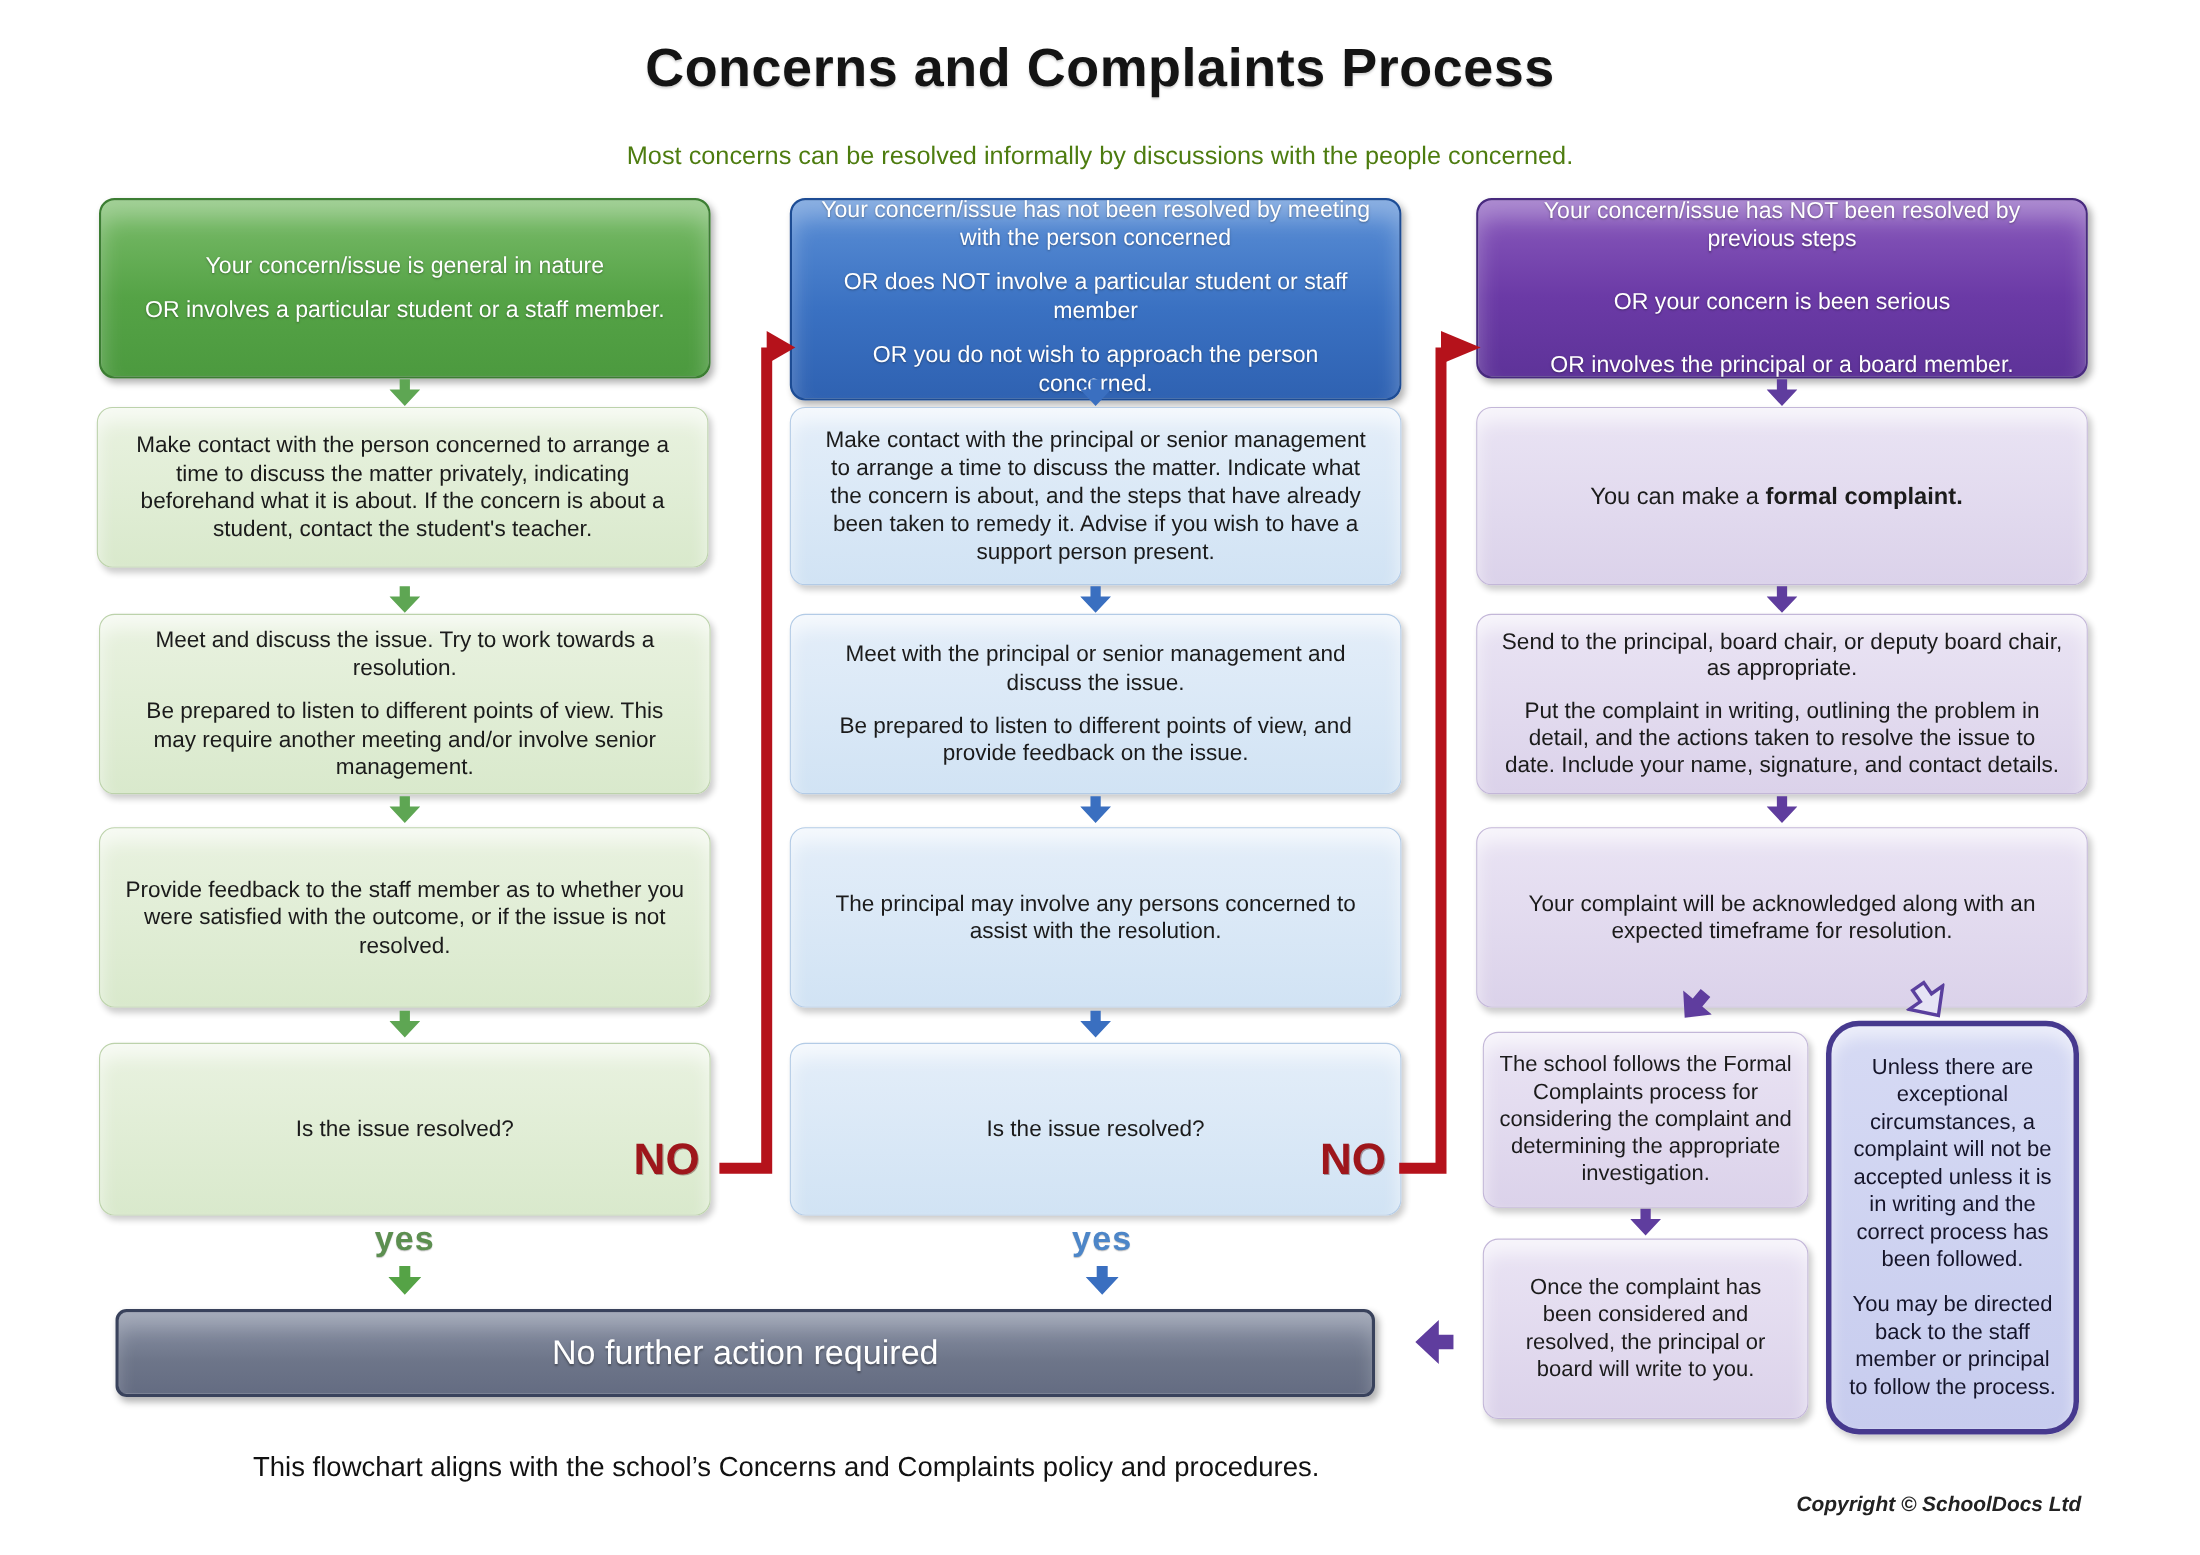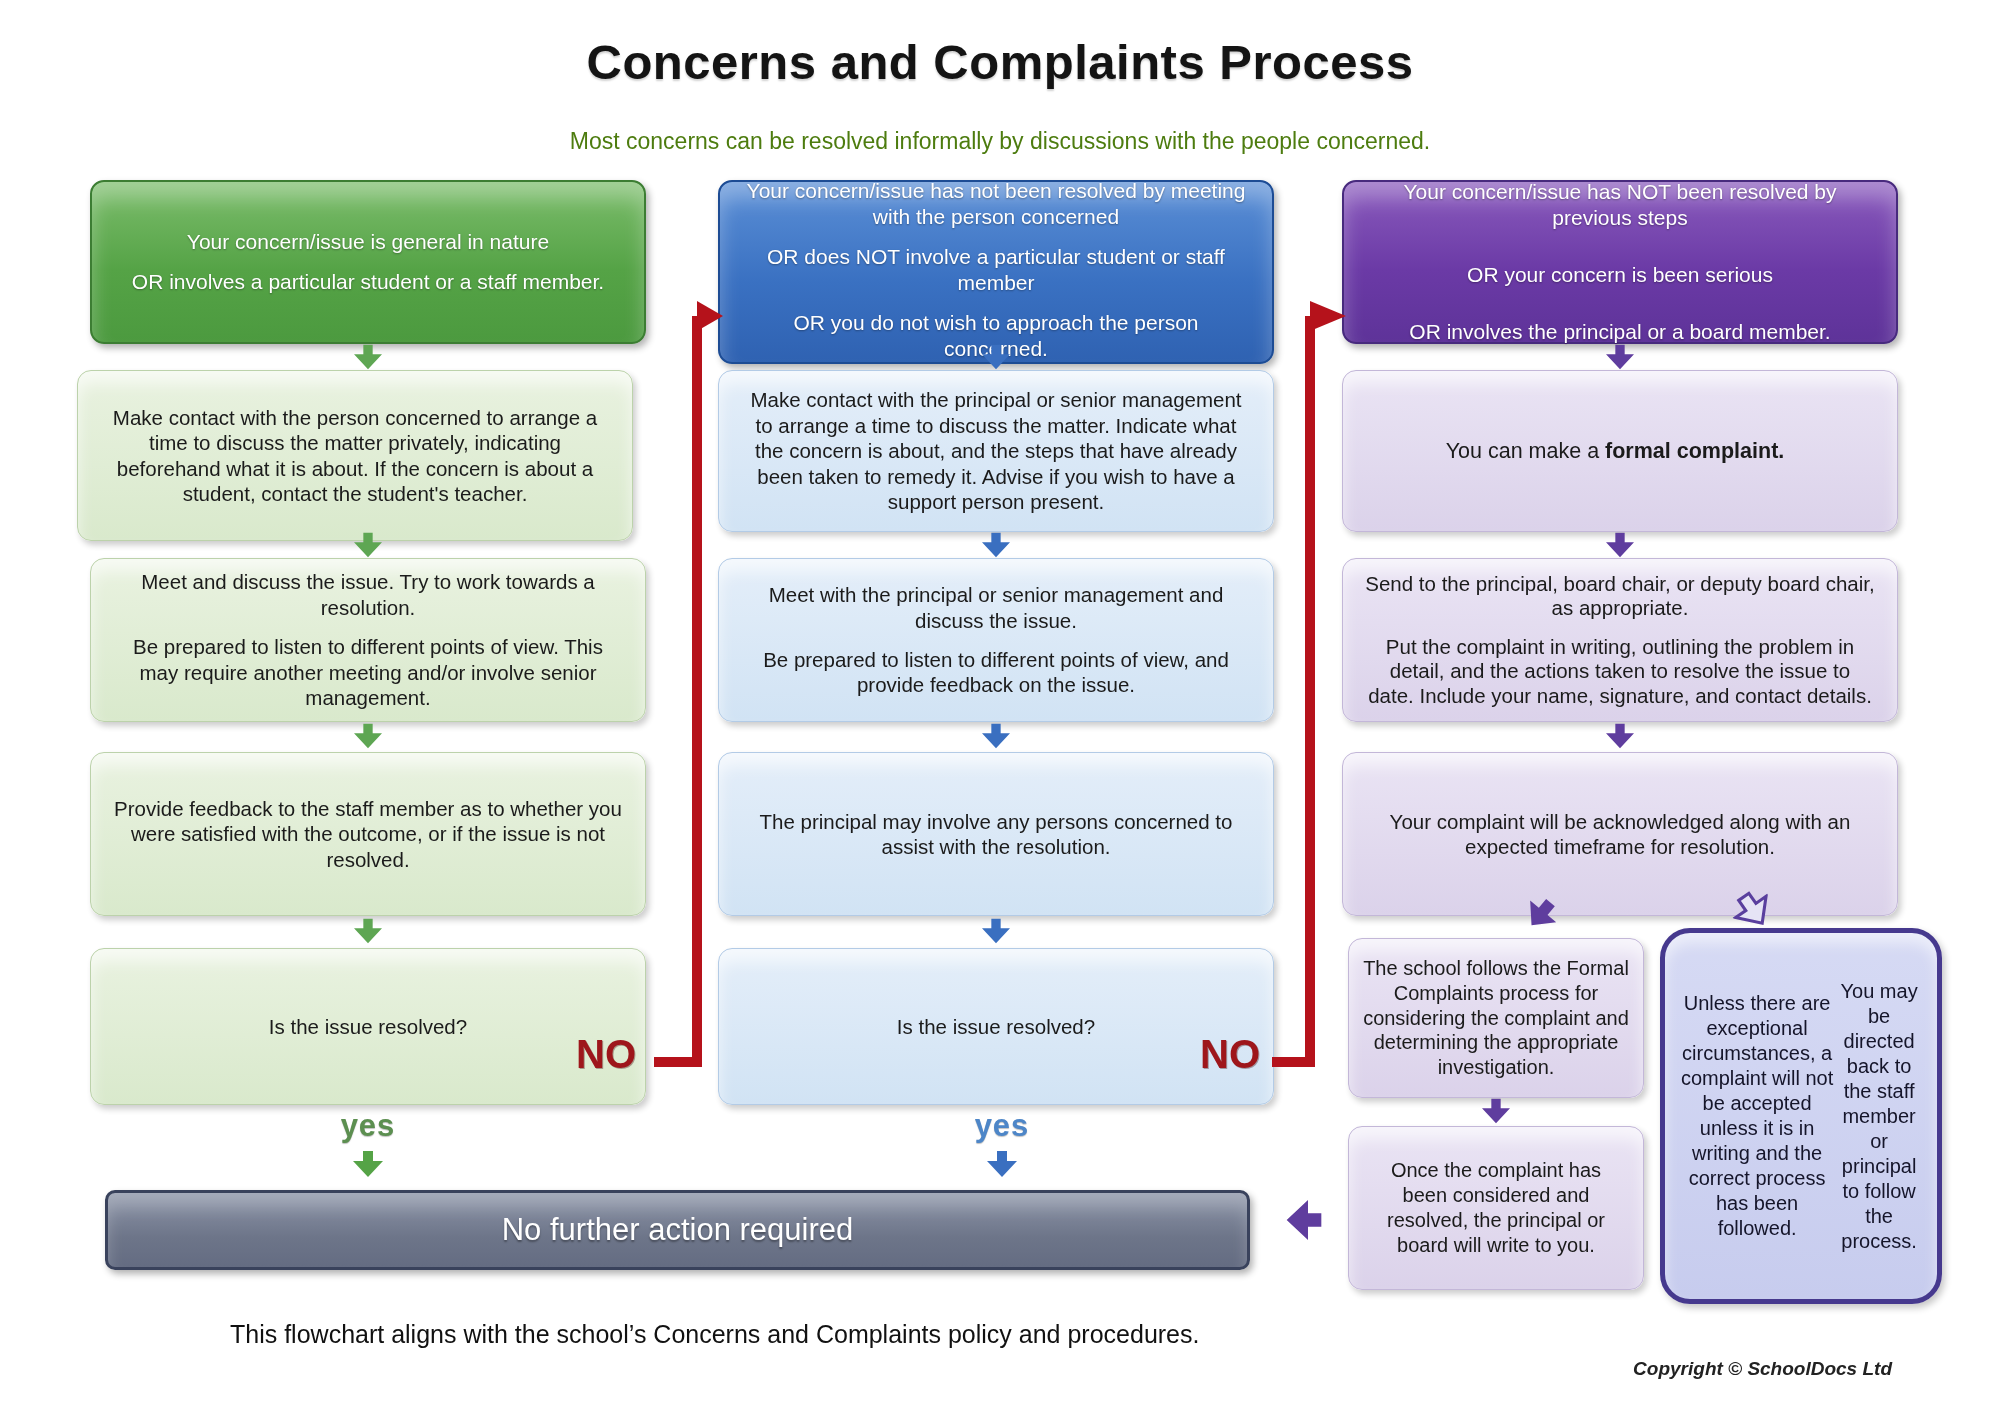--- a/index.html
+++ b/index.html
@@ -26,23 +26,23 @@
     box-shadow:inset 0 16px 20px rgba(255,255,255,.30), 3px 4px 7px rgba(0,0,0,.30);}
   .hdr.green{background:linear-gradient(180deg,#7cbd6c,#55a346 55%,#4c9a3f);border:2px solid #3c7d33;}
   .hdr.blue {background:linear-gradient(180deg,#5b8fd6,#3a71c2 55%,#2f62b2);border:2px solid #1d4c94;}
   .hdr.purple{background:linear-gradient(180deg,#8a5bbd,#6b3aa6 55%,#5e3399);border:2px solid #472a7d;gap:17px;}
   .lite{font-size:20.5px;color:#1b1b1b;
     box-shadow:inset 0 12px 16px rgba(255,255,255,.65), 3px 4px 6px rgba(0,0,0,.20);}
   .lite.green {background:linear-gradient(180deg,#e9f2e0,#d9e9cc);border:1.5px solid #bcd2ab;}
   .lite.blue  {background:linear-gradient(180deg,#e4eef9,#d1e3f4);border:1.5px solid #b3cbe6;}
   .lite.purple{background:linear-gradient(180deg,#eae4f4,#dbd2ea);border:1.5px solid #c3b7d8;}
   .callout{
-    position:absolute;box-sizing:border-box;left:1660px;top:928px;width:282px;height:376px;
+    position:absolute;box-sizing:border-box;left:1660px;top:928px;width:230px;height:376px;
     background:linear-gradient(180deg,#d6daf4,#c7ccee);border:5px solid #46398e;border-radius:30px;
-    display:flex;justify-content:center;align-items:center;text-align:center;
+    display:flex;flex-direction:column;justify-content:center;align-items:center;text-align:center;
     font-size:20px;line-height:1.25;padding:6px 14px;color:#15152a;
     box-shadow:inset 0 10px 14px rgba(255,255,255,.55), 3px 4px 7px rgba(0,0,0,.22);
   }
   .callout p{margin:8px 0;}
   .bar{
     position:absolute;left:105px;top:1190px;width:1145px;height:80px;box-sizing:border-box;
     background:linear-gradient(180deg,#8d95a8,#6d7589 60%,#646c82);
     border:3px solid #39425c;border-radius:10px;
     display:flex;align-items:center;justify-content:center;
     color:#fff;font-size:31px;text-shadow:0 2px 2px rgba(0,0,0,.35);
@@ -68,21 +68,21 @@
 
   <div class="box hdr green" style="left:90px;top:180px;width:556px;height:164px;">
     <p>Your concern/issue is general in nature</p>
     <p>OR involves a particular student or a staff member.</p>
   </div>
 
   <svg class="arrow" style="left:354px;top:344px;" width="28" height="26" viewBox="0 0 30 26">
     <path d="M10 0 H20 V10 H30 L15 26 L0 10 H10 Z" fill="#5ea653"></path>
   </svg>
 
-  <div class="box lite green" style="left:77px;top:370px;width:556px;height:171px;">
+  <div class="box lite green" style="left:88px;top:370px;width:556px;height:146px;">
     <p>Make contact with the person concerned to arrange a time to discuss the matter privately, indicating beforehand what it is about. If the concern is about a student, contact the student's teacher.</p>
   </div>
 
   <svg class="arrow" style="left:354px;top:532px;" width="28" height="26" viewBox="0 0 30 26">
     <path d="M10 0 H20 V10 H30 L15 26 L0 10 H10 Z" fill="#5ea653"></path>
   </svg>
 
   <div class="box lite green" style="left:90px;top:558px;width:556px;height:164px;">
     <p>Meet and discuss the issue. Try to work towards a resolution.</p>
     <p>Be prepared to listen to different points of view. This may require another meeting and/or involve senior management.</p>

